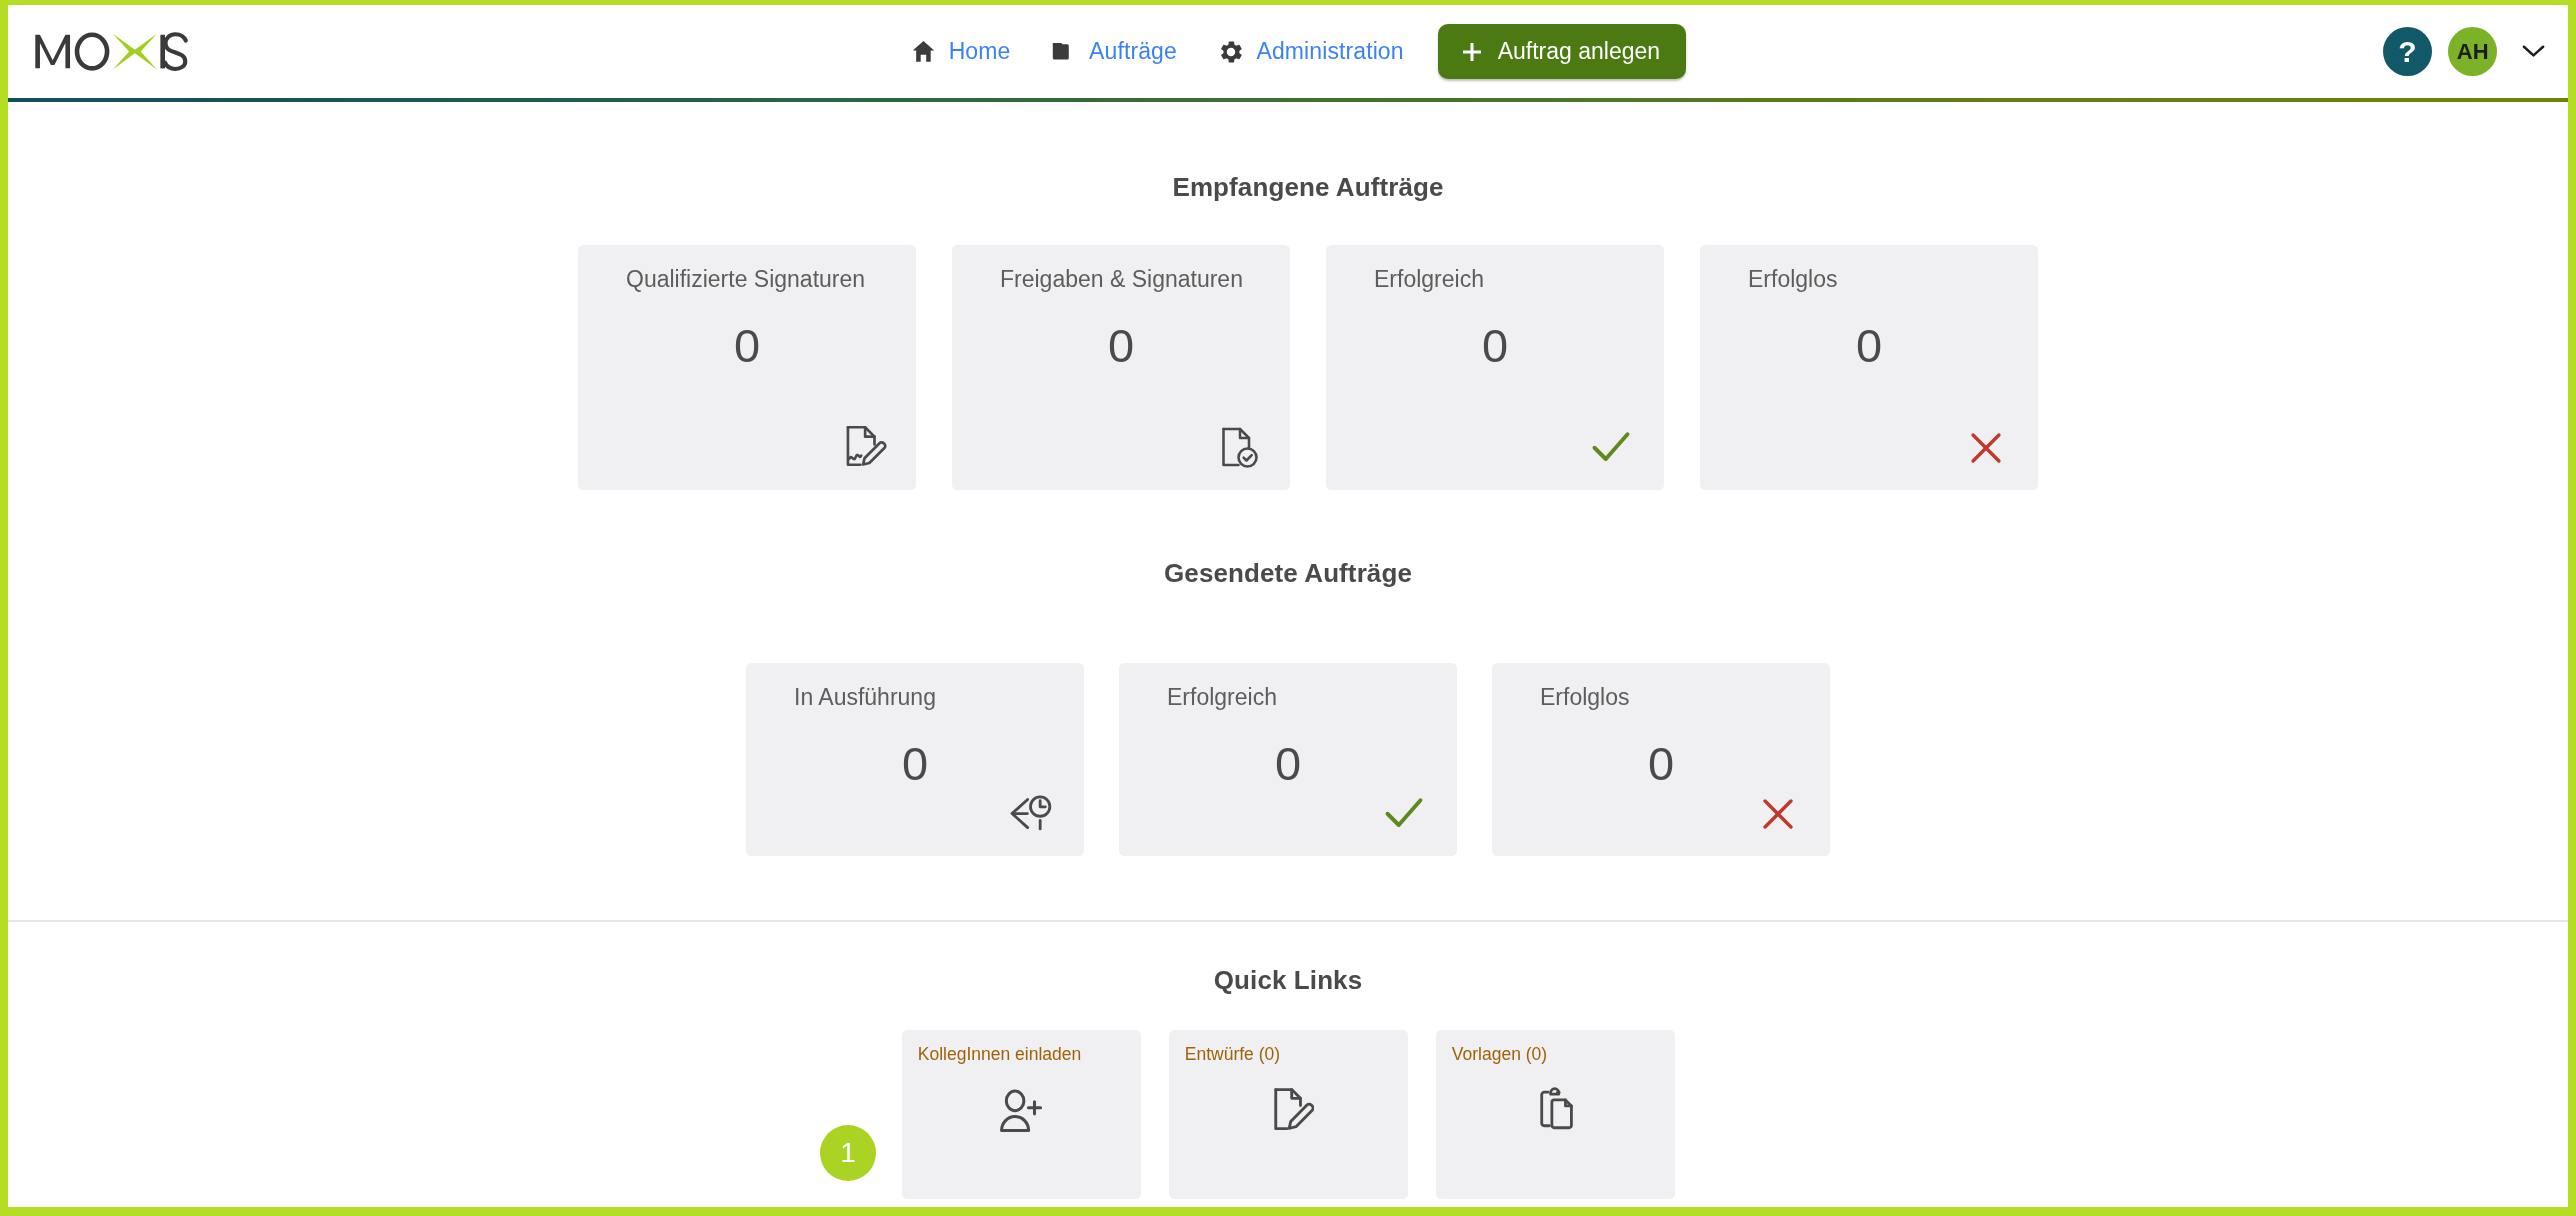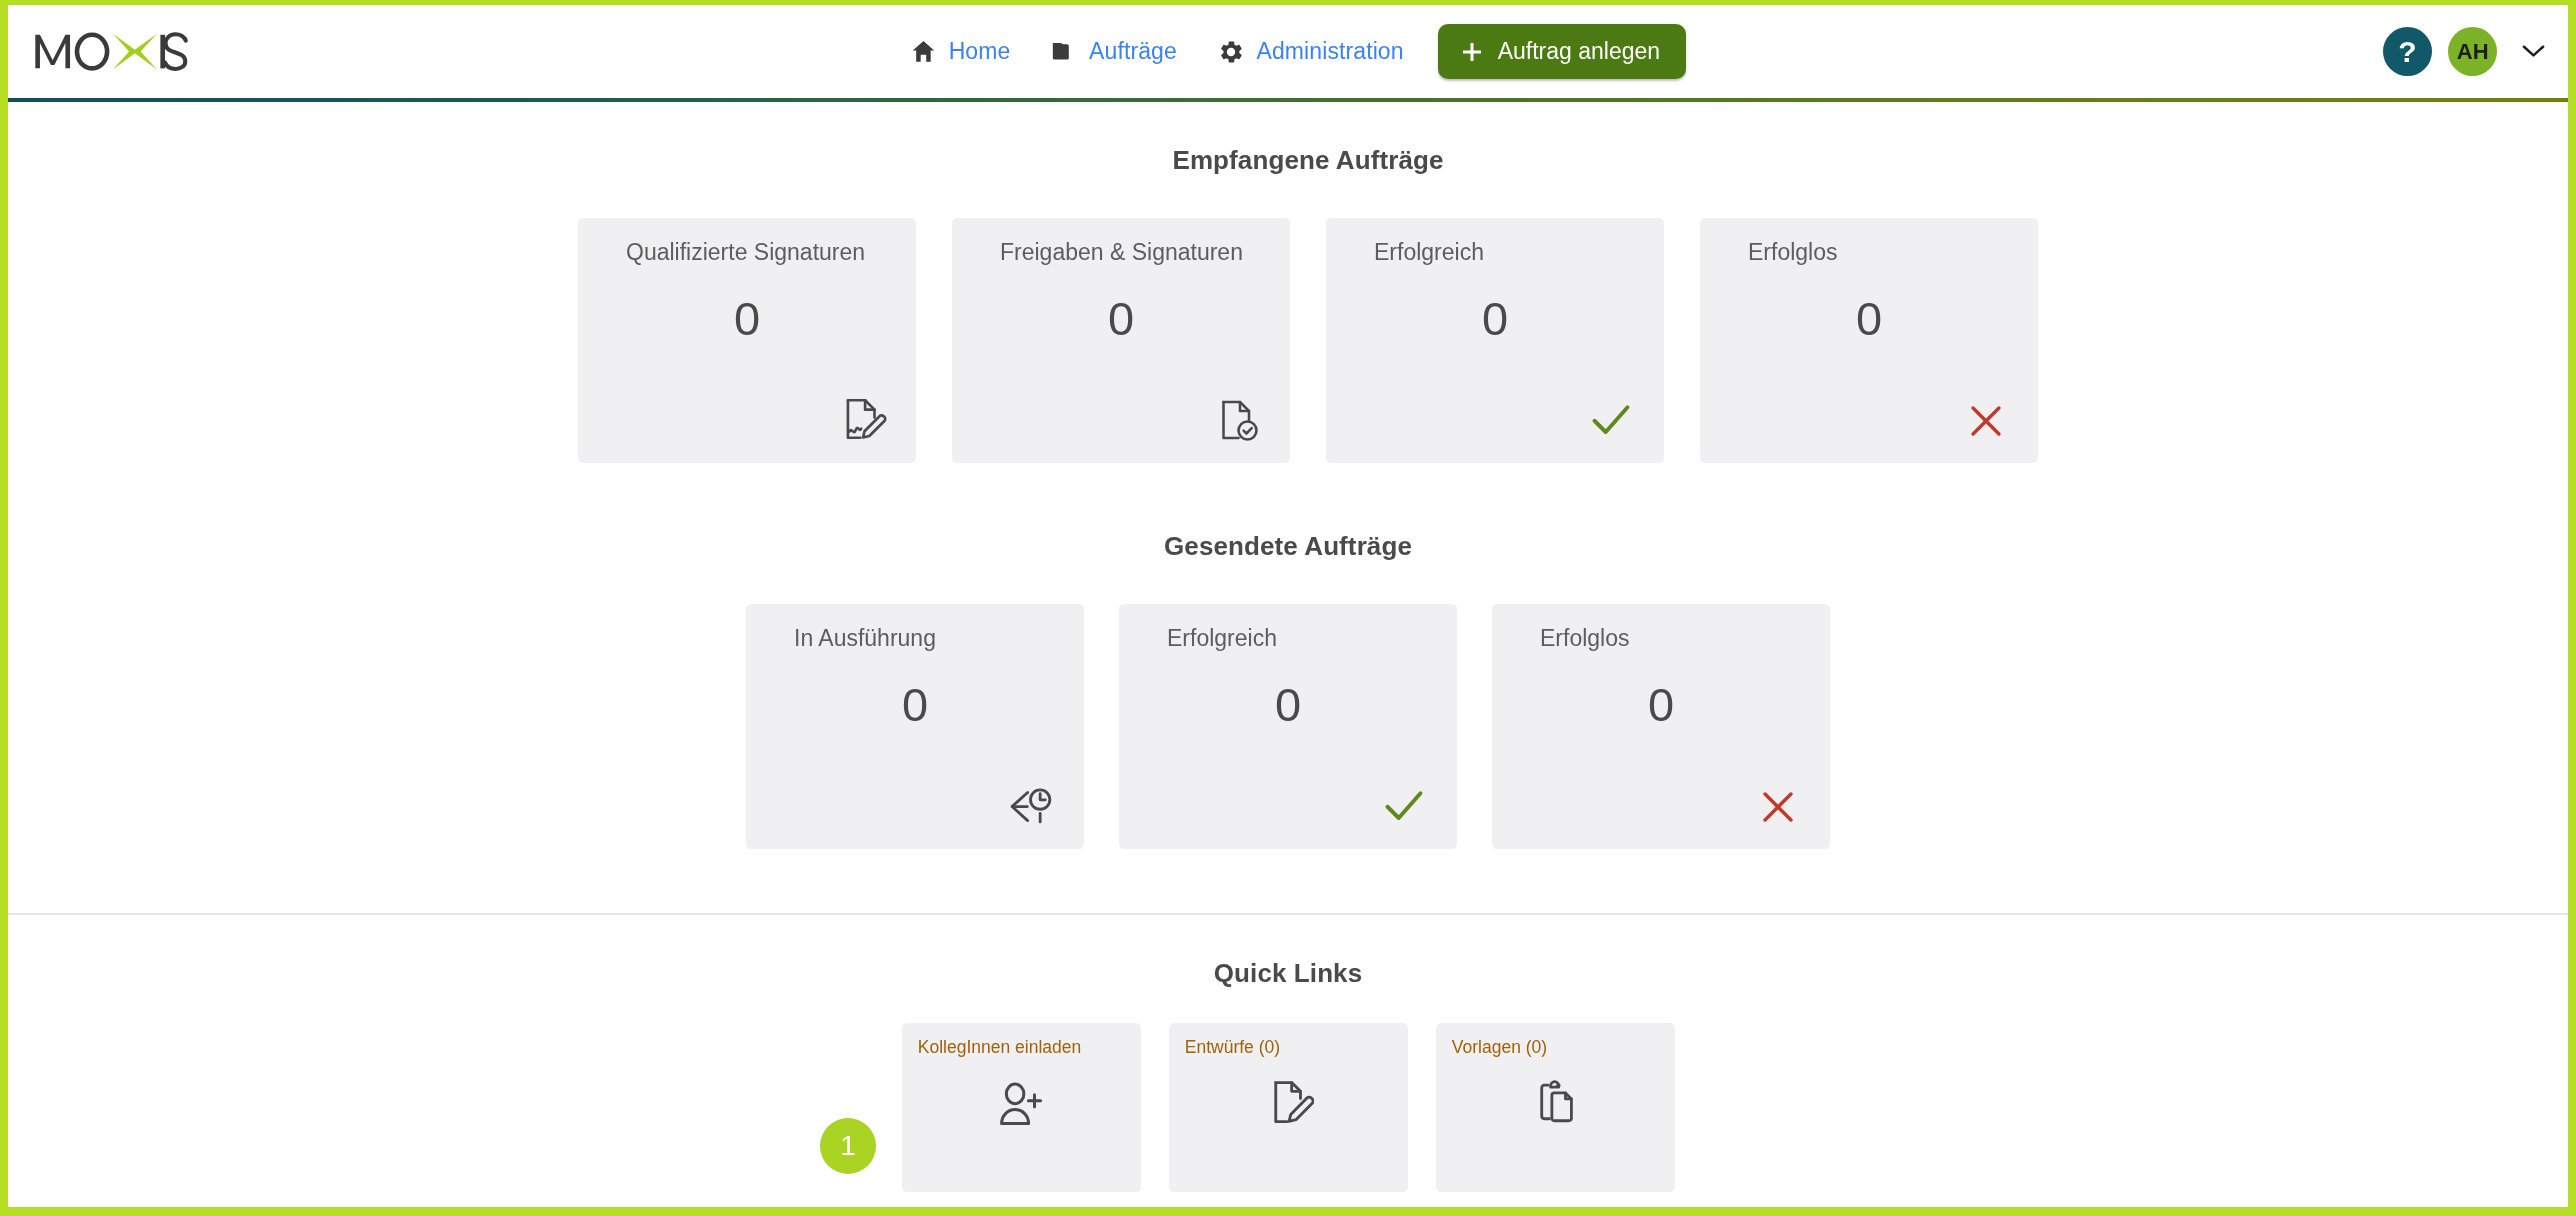--- a/index.html
+++ b/index.html
@@ -138,21 +138,21 @@
   }
 
   .section-title {
     text-align: center;
     font-size: 26px;
     color: #4a4a4a;
     font-weight: bold;
     letter-spacing: 0.1px;
   }
 
-  #received-section { padding-top: 43px; margin-left: 40px; }
+  #received-section { padding-top: 70px; margin-left: 40px; }
   #received-title { margin-bottom: 0; }
 
   .card-row {
     display: flex;
     justify-content: center;
     gap: 36px;
     margin-top: 42px;
   }
 
   .stat-card {
@@ -181,21 +181,21 @@
   .stat-card .card-icon {
     position: absolute;
     right: 29px;
     bottom: 18.7px;
     width: 58px; height: 58px;
     display: flex; align-items: flex-end; justify-content: flex-end;
   }
 
   #sent-section { padding-top: 68px; }
   #sent-section .card-row { gap: 35px; }
-  #sent-section .stat-card { width: 338px; height: 245px; }
+  #sent-section .stat-card { width: 338px; height: 193px; margin-top: 32px; }
 
   #divider {
     margin-top: 64px;
     height: 1.8px;
     background: #e6e6e6;
     width: 100%;
   }
 
   #quick-links-section { padding-top: 43px; position: relative; }
 

